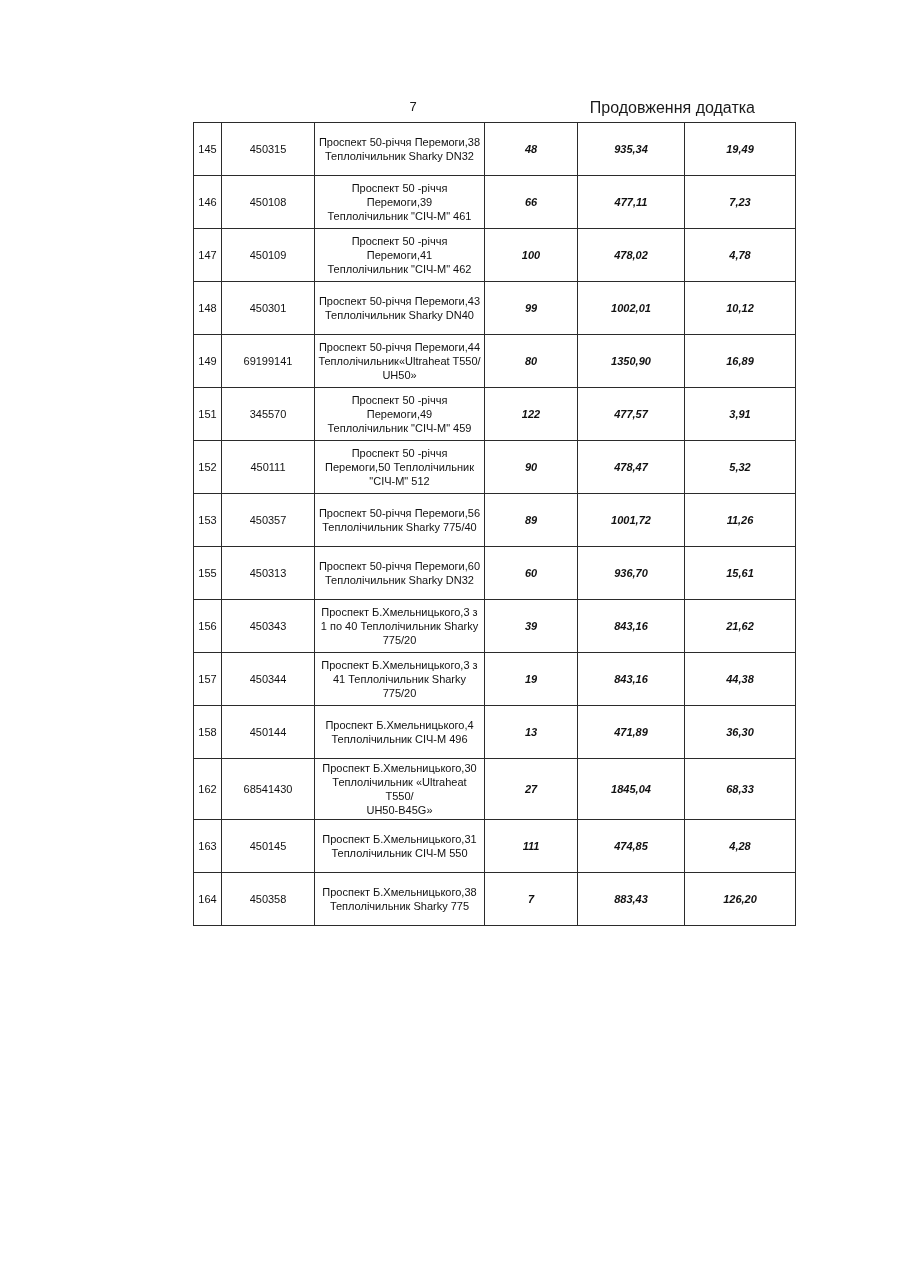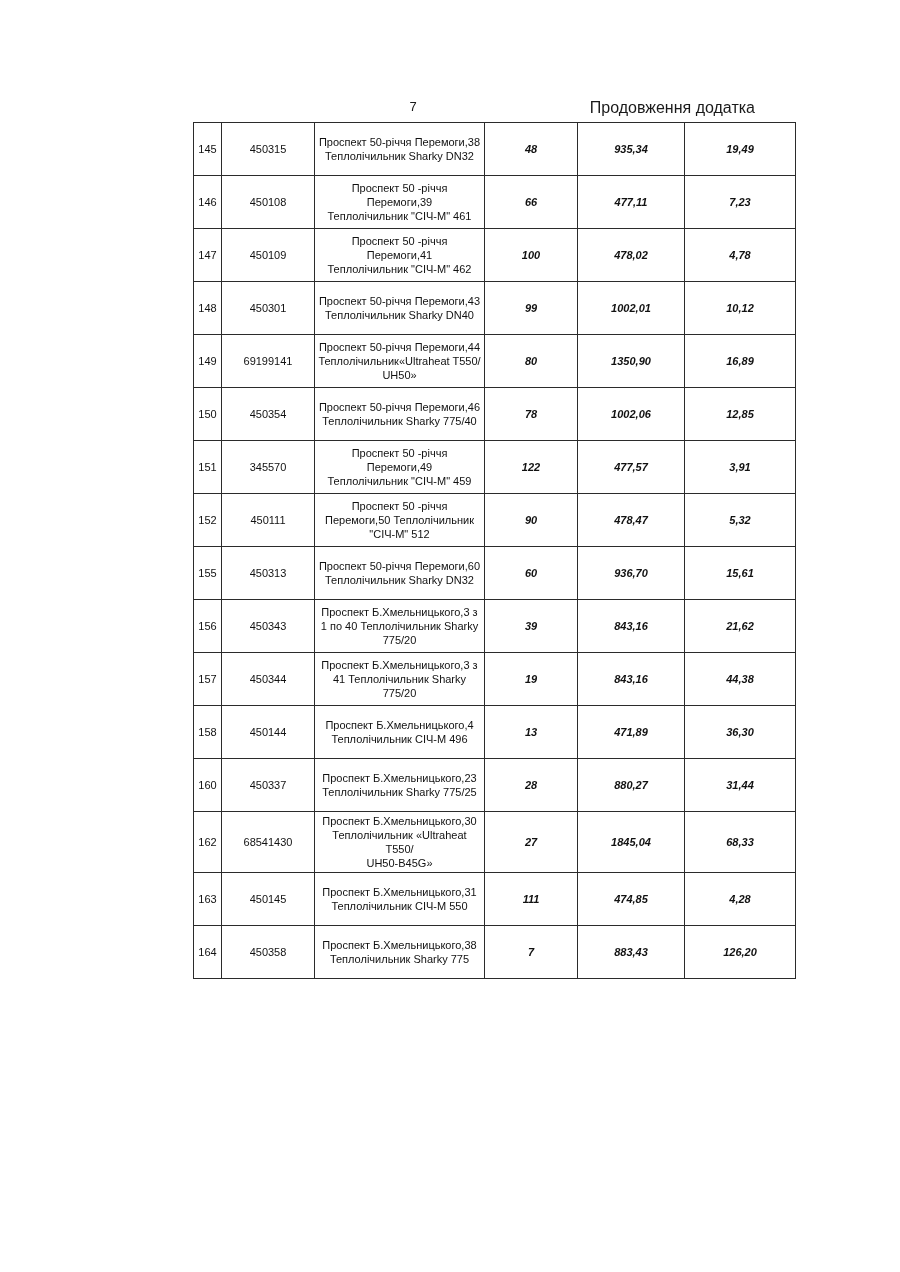--- a/index.html
+++ b/index.html
@@ -126,48 +126,48 @@
           <td>149</td>
           <td>69199141</td>
           <td class="c-addr">Проспект  50-річчя Перемоги,44
 Теплолічильник«Ultraheat T550/
 UH50»</td>
           <td class="c-bold">80</td>
           <td class="c-bold">1350,90</td>
           <td class="c-bold">16,89</td>
         </tr>
         <tr>
-          <td>150</td>
-          <td>450354</td>
-          <td class="c-addr">Проспект  50-річчя Перемоги,46
-Теплолічильник  Sharky 775/40</td>
-          <td class="c-bold">78</td>
-          <td class="c-bold">1002,06</td>
-          <td class="c-bold">12,85</td>
-        </tr>
-        <tr>
           <td>151</td>
           <td>345570</td>
           <td class="c-addr">Проспект 50 -річчя Перемоги,49
 Теплолічильник "СІЧ-М" 459</td>
           <td class="c-bold">122</td>
           <td class="c-bold">477,57</td>
           <td class="c-bold">3,91</td>
         </tr>
         <tr>
           <td>152</td>
           <td>450111</td>
           <td class="c-addr">Проспект  50 -річчя
 Перемоги,50 Теплолічильник
 "СІЧ-М" 512</td>
           <td class="c-bold">90</td>
           <td class="c-bold">478,47</td>
           <td class="c-bold">5,32</td>
         </tr>
         <tr>
+          <td>153</td>
+          <td>450357</td>
+          <td class="c-addr">Проспект  50-річчя Перемоги,56
+Теплолічильник  Sharky 775/40</td>
+          <td class="c-bold">89</td>
+          <td class="c-bold">1001,72</td>
+          <td class="c-bold">11,26</td>
+        </tr>
+        <tr>
           <td>155</td>
           <td>450313</td>
           <td class="c-addr">Проспект 50-річчя Перемоги,60
 Теплолічильник  Sharky DN32</td>
           <td class="c-bold">60</td>
           <td class="c-bold">936,70</td>
           <td class="c-bold">15,61</td>
         </tr>
         <tr>
           <td>156</td>
@@ -192,29 +192,20 @@
         <tr>
           <td>158</td>
           <td>450144</td>
           <td class="c-addr">Проспект Б.Хмельницького,4
 Теплолічильник СІЧ-М 496</td>
           <td class="c-bold">13</td>
           <td class="c-bold">471,89</td>
           <td class="c-bold">36,30</td>
         </tr>
         <tr>
-          <td>160</td>
-          <td>450337</td>
-          <td class="c-addr">Проспект  Б.Хмельницького,23
-Теплолічильник  Sharky 775/25</td>
-          <td class="c-bold">28</td>
-          <td class="c-bold">880,27</td>
-          <td class="c-bold">31,44</td>
-        </tr>
-        <tr>
           <td>162</td>
           <td>68541430</td>
           <td class="c-addr">Проспект Б.Хмельницького,30
 Теплолічильник «Ultraheat T550/
 UH50-B45G»</td>
           <td class="c-bold">27</td>
           <td class="c-bold">1845,04</td>
           <td class="c-bold">68,33</td>
         </tr>
         <tr>

